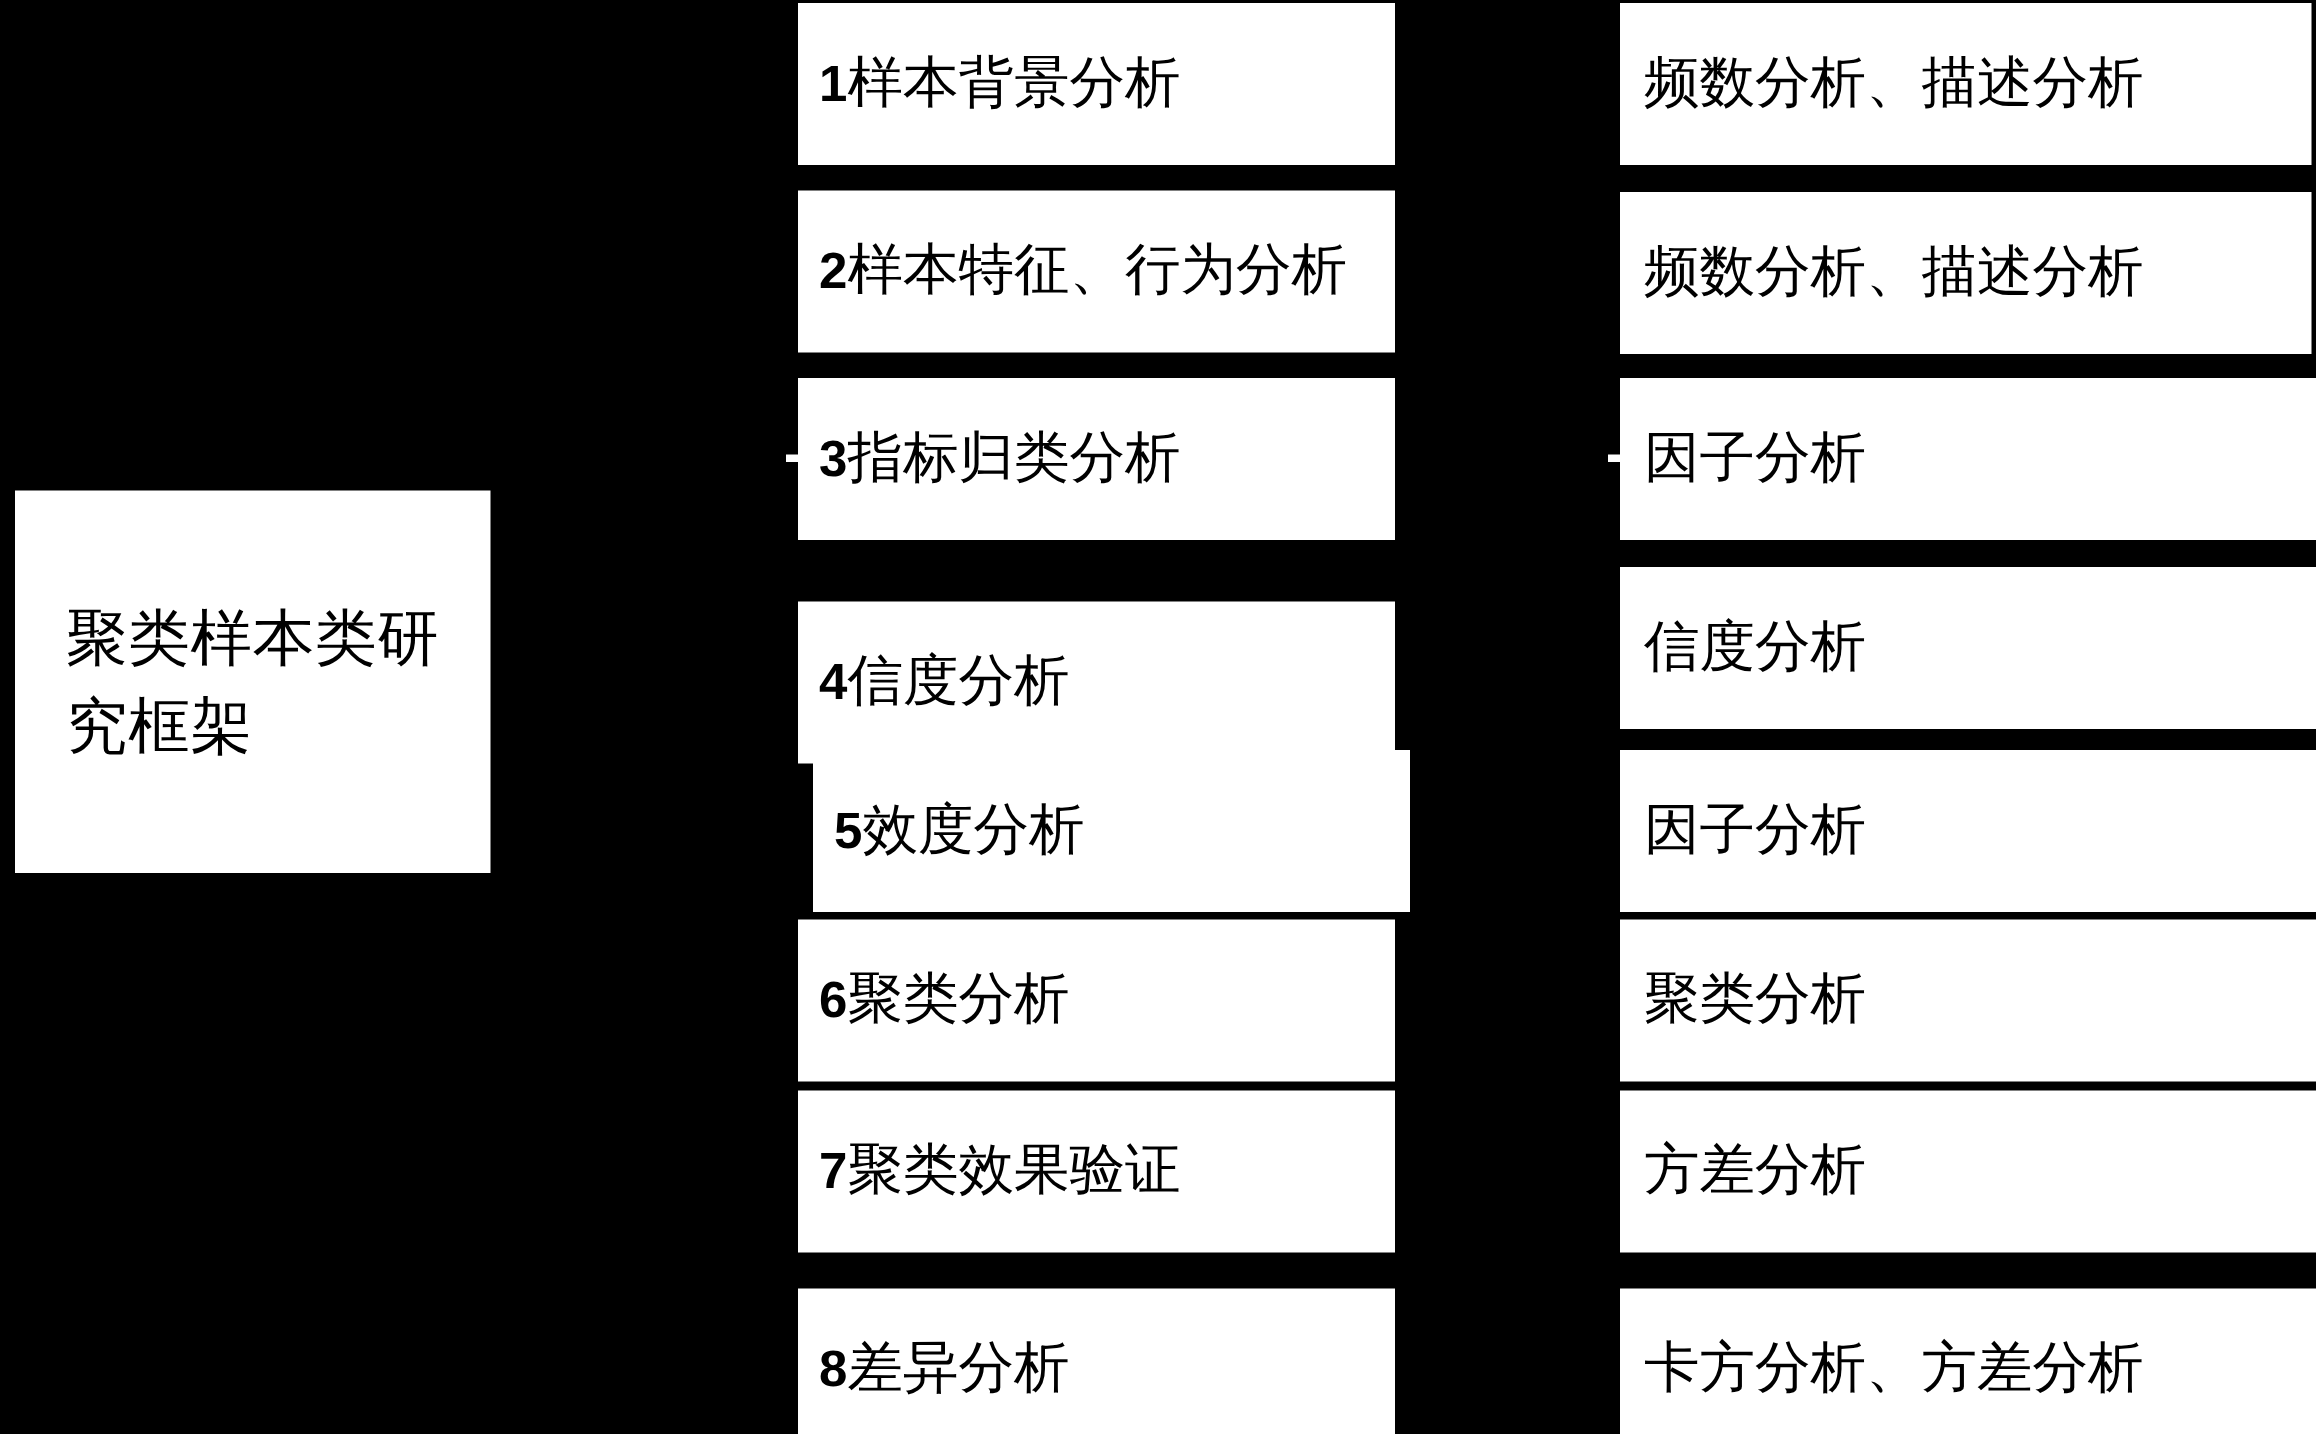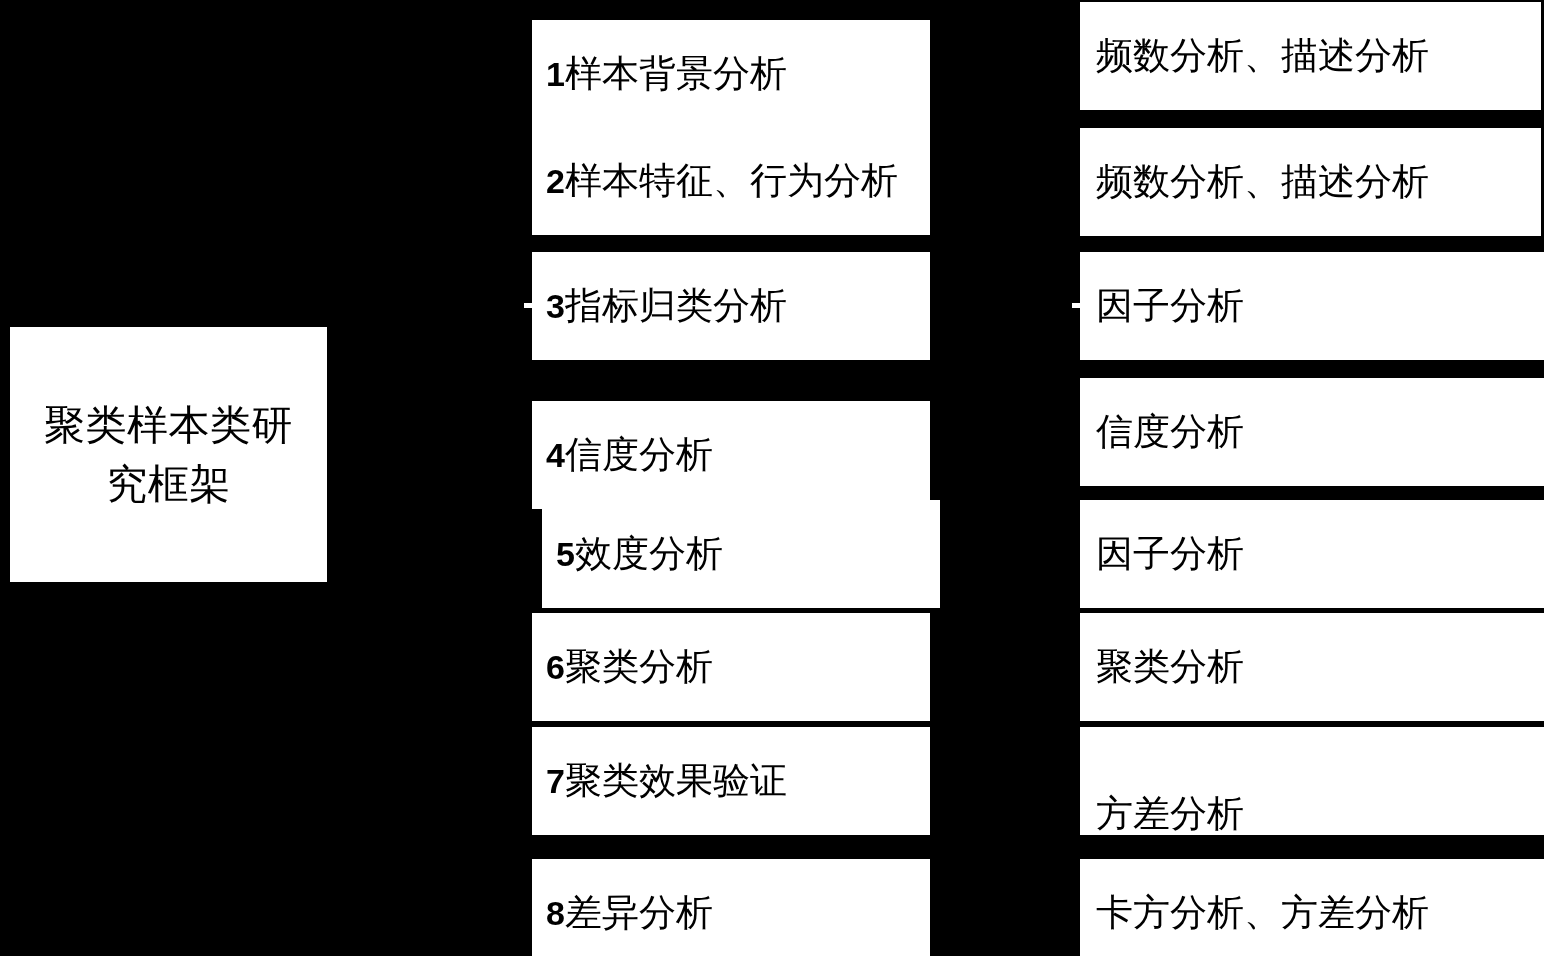--- a/index.html
+++ b/index.html
@@ -24,21 +24,21 @@
     align-items: center;
     overflow: hidden;
   }
   
   #root-node {
     left: 10px;
     top: 327px;
     width: 317px;
     height: 255px;
     justify-content: center;
-    text-align: center;
+    text-align: left;
   }
   #root-node .node-text {
     font-size: 41px;
     line-height: 1.42;
     letter-spacing: 0.5px;
     padding: 0 16px;
     white-space: pre-line;
   }
   
   .stage-node {
@@ -81,21 +81,21 @@
 </head>
 <body>
 
 <div id="canvas">
 
   <div class="node" id="root-node">
     <div class="node-text">聚类样本类研
 究框架</div>
   </div>
 
-  <div class="node stage-node" style="top:20px;">
+  <div class="node stage-node" style="top:2px;">
     <div class="node-text">
       <span class="idx">1</span><span>样本背景分析</span>
     </div>
   </div>
   <div class="node stage-node" style="top:114px;margin-top:13px;">
     <div class="node-text">
       <span class="idx">2</span><span>样本特征、行为分析</span>
     </div>
   </div>
   <div class="node stage-node" style="top:252px;">
@@ -140,21 +140,21 @@
   </div>
   <div class="node method-node" style="top:378px; width:464px;">
     <div class="node-text">信度分析</div>
   </div>
   <div class="node method-node" style="top:500px; width:464px;">
     <div class="node-text">因子分析</div>
   </div>
   <div class="node method-node" style="top:613px; width:464px;">
     <div class="node-text">聚类分析</div>
   </div>
-  <div class="node method-node" style="top:727px; width:464px;align-items:flex-end;">
+  <div class="node method-node" style="top:727px; width:464px;">
     <div class="node-text">方差分析</div>
   </div>
   <div class="node method-node" style="top:859px; width:464px;">
     <div class="node-text">卡方分析、方差分析</div>
   </div>
 
   <div class="connector stage-stub" style="top:303px;"></div>
   <div class="connector method-stub" style="top:303px;"></div>
 
 </div>

